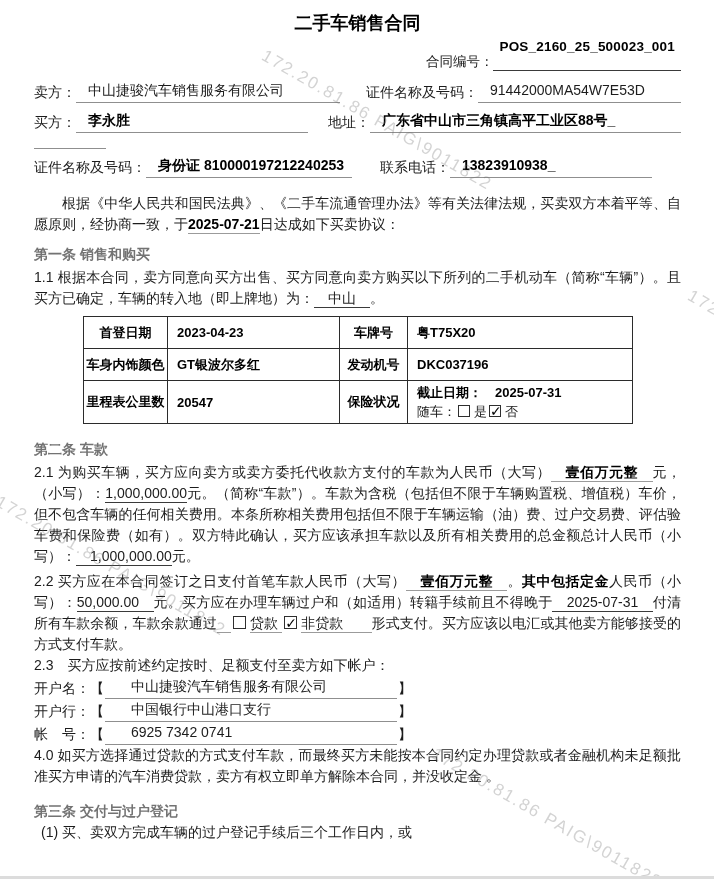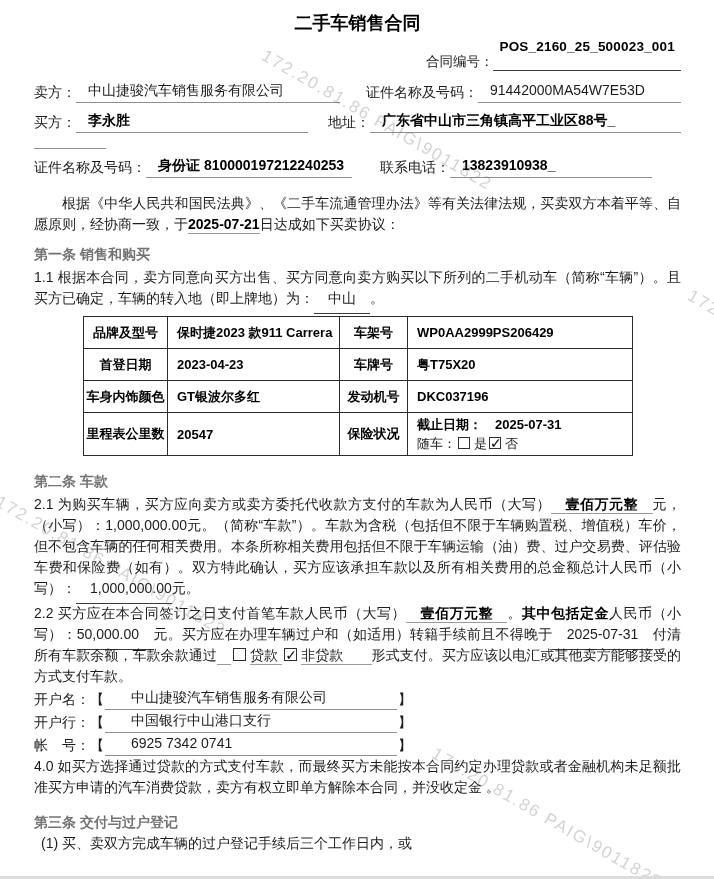--- a/index.html
+++ b/index.html
@@ -70,21 +70,21 @@
   .indent2 { text-indent: 2em; }
   .mt-intro { margin-top: 15px; }
   .sec-head { font-weight: 700; color:#737373; font-size: 14px; line-height: 21px; }
   .mt-s1 { margin-top: 9px; }
   .mt-s2 { margin-top: 15px; }
   .mt-s3 { margin-top: 14px; }
   .mt-4 { margin-top: 4px; }
   .mt-2 { margin-top: 2px; }
 
   .sg-b { font-weight: 700; color: #000; }
-  .sg-u { border-bottom: 1px solid #3a3a3a; padding-bottom: 7px; }
+  .sg-u { border-bottom: 1px solid #3a3a3a; padding-bottom: 1px; }
   .sg-g { border-bottom: 1px solid #9b9b9b; padding-bottom: 1px; }
 
   .cb {
     display: inline-block; width: 13px; height: 13px;
     border: 1.5px solid #2e2e2e; background: #fff;
     vertical-align: -1px; margin: 0 4px 0 2px; position: relative;
   }
   .cb-checked::after {
     content: "✓";
     position: absolute; left: 0px; top: -4px;
@@ -174,26 +174,20 @@
     <p class="doc-para mt-2"><span>1.1 根据本合同，卖方同意向买方出售、买方同意向卖方购买以下所列的二手机动车（简称“车辆”）。且买方已确定，车辆的转入地（即上牌地）为：</span><span class="sg-u">　中山　</span><span>。</span></p>
 
     <table class="veh">
       <colgroup>
           <col style="width:84px">
           <col style="width:172px">
           <col style="width:68px">
           <col style="width:225px">
         </colgroup>
       <tbody>
-          <tr>
-        <td class="tl">品牌及型号</td>
-        <td class="tv">保时捷2023 款911 Carrera</td>
-        <td class="tl">车架号</td>
-        <td class="tv">WP0AA2999PS206429</td>
-      </tr>
       <tr>
         <td class="tl">首登日期</td>
         <td class="tv">2023-04-23</td>
         <td class="tl">车牌号</td>
         <td class="tv">粤T75X20</td>
       </tr>
       <tr>
         <td class="tl">车身内饰颜色</td>
         <td class="tv">GT银波尔多红</td>
         <td class="tl">发动机号</td>
@@ -207,20 +201,21 @@
           <div class="ins-line"><span>截止日期：　</span><span class="sg-b">2025-07-31</span></div>
           <div class="ins-line ins-reg"><span>随车：</span><span class="cb"></span><span>是</span><span class="cb cb-checked"></span><span>否</span></div>
         </td>
       </tr>
     </tbody>
       </table>
 
     <div class="sec-head mt-s2">第二条 车款</div>
     <p class="doc-para mt-2"><span>2.1 为购买车辆，买方应向卖方或卖方委托代收款方支付的车款为人民币（大写）</span><span class="sg-b sg-g">　壹佰万元整　</span><span>元，（小写）：</span><span class="sg-u">1,000,000.00</span><span>元。（简称“车款”）。车款为含税（包括但不限于车辆购置税、增值税）车价，但不包含车辆的任何相关费用。本条所称相关费用包括但不限于车辆运输（油）费、过户交易费、评估验车费和保险费（如有）。双方特此确认，买方应该承担车款以及所有相关费用的总金额总计人民币（小写）：</span><span class="sg-u">　1,000,000.00</span><span>元。</span></p>
     <p class="doc-para mt-4"><span>2.2 买方应在本合同签订之日支付首笔车款人民币（大写）</span><span class="sg-b sg-g">　壹佰万元整　</span><span>。</span><span class="sg-b">其中包括定金</span><span>人民币（小写）：</span><span class="sg-u">50,000.00　</span><span>元。买方应在办理车辆过户和（如适用）转籍手续前且不得晚于</span><span class="sg-u">　2025-07-31　</span><span>付清所有车款余额，车款余款通过</span><span class="sg-g">　</span><span class="cb"></span><span class="sg-g">贷款 </span><span class="cb cb-checked"></span><span class="sg-g">非贷款　　</span><span>形式支付。买方应该以电汇或其他卖方能够接受的方式支付车款。</span></p>
+    <p class="doc-para">2.3　买方应按前述约定按时、足额支付至卖方如下帐户：</p>
 
     <div class="acct-line">
       <span>开户名：</span>
       <span class="brk">【</span>
       <span class="acct-fill">中山捷骏汽车销售服务有限公司</span>
       <span class="brk">】</span>
     </div>
     <div class="acct-line">
       <span>开户行：</span>
       <span class="brk">【</span>

